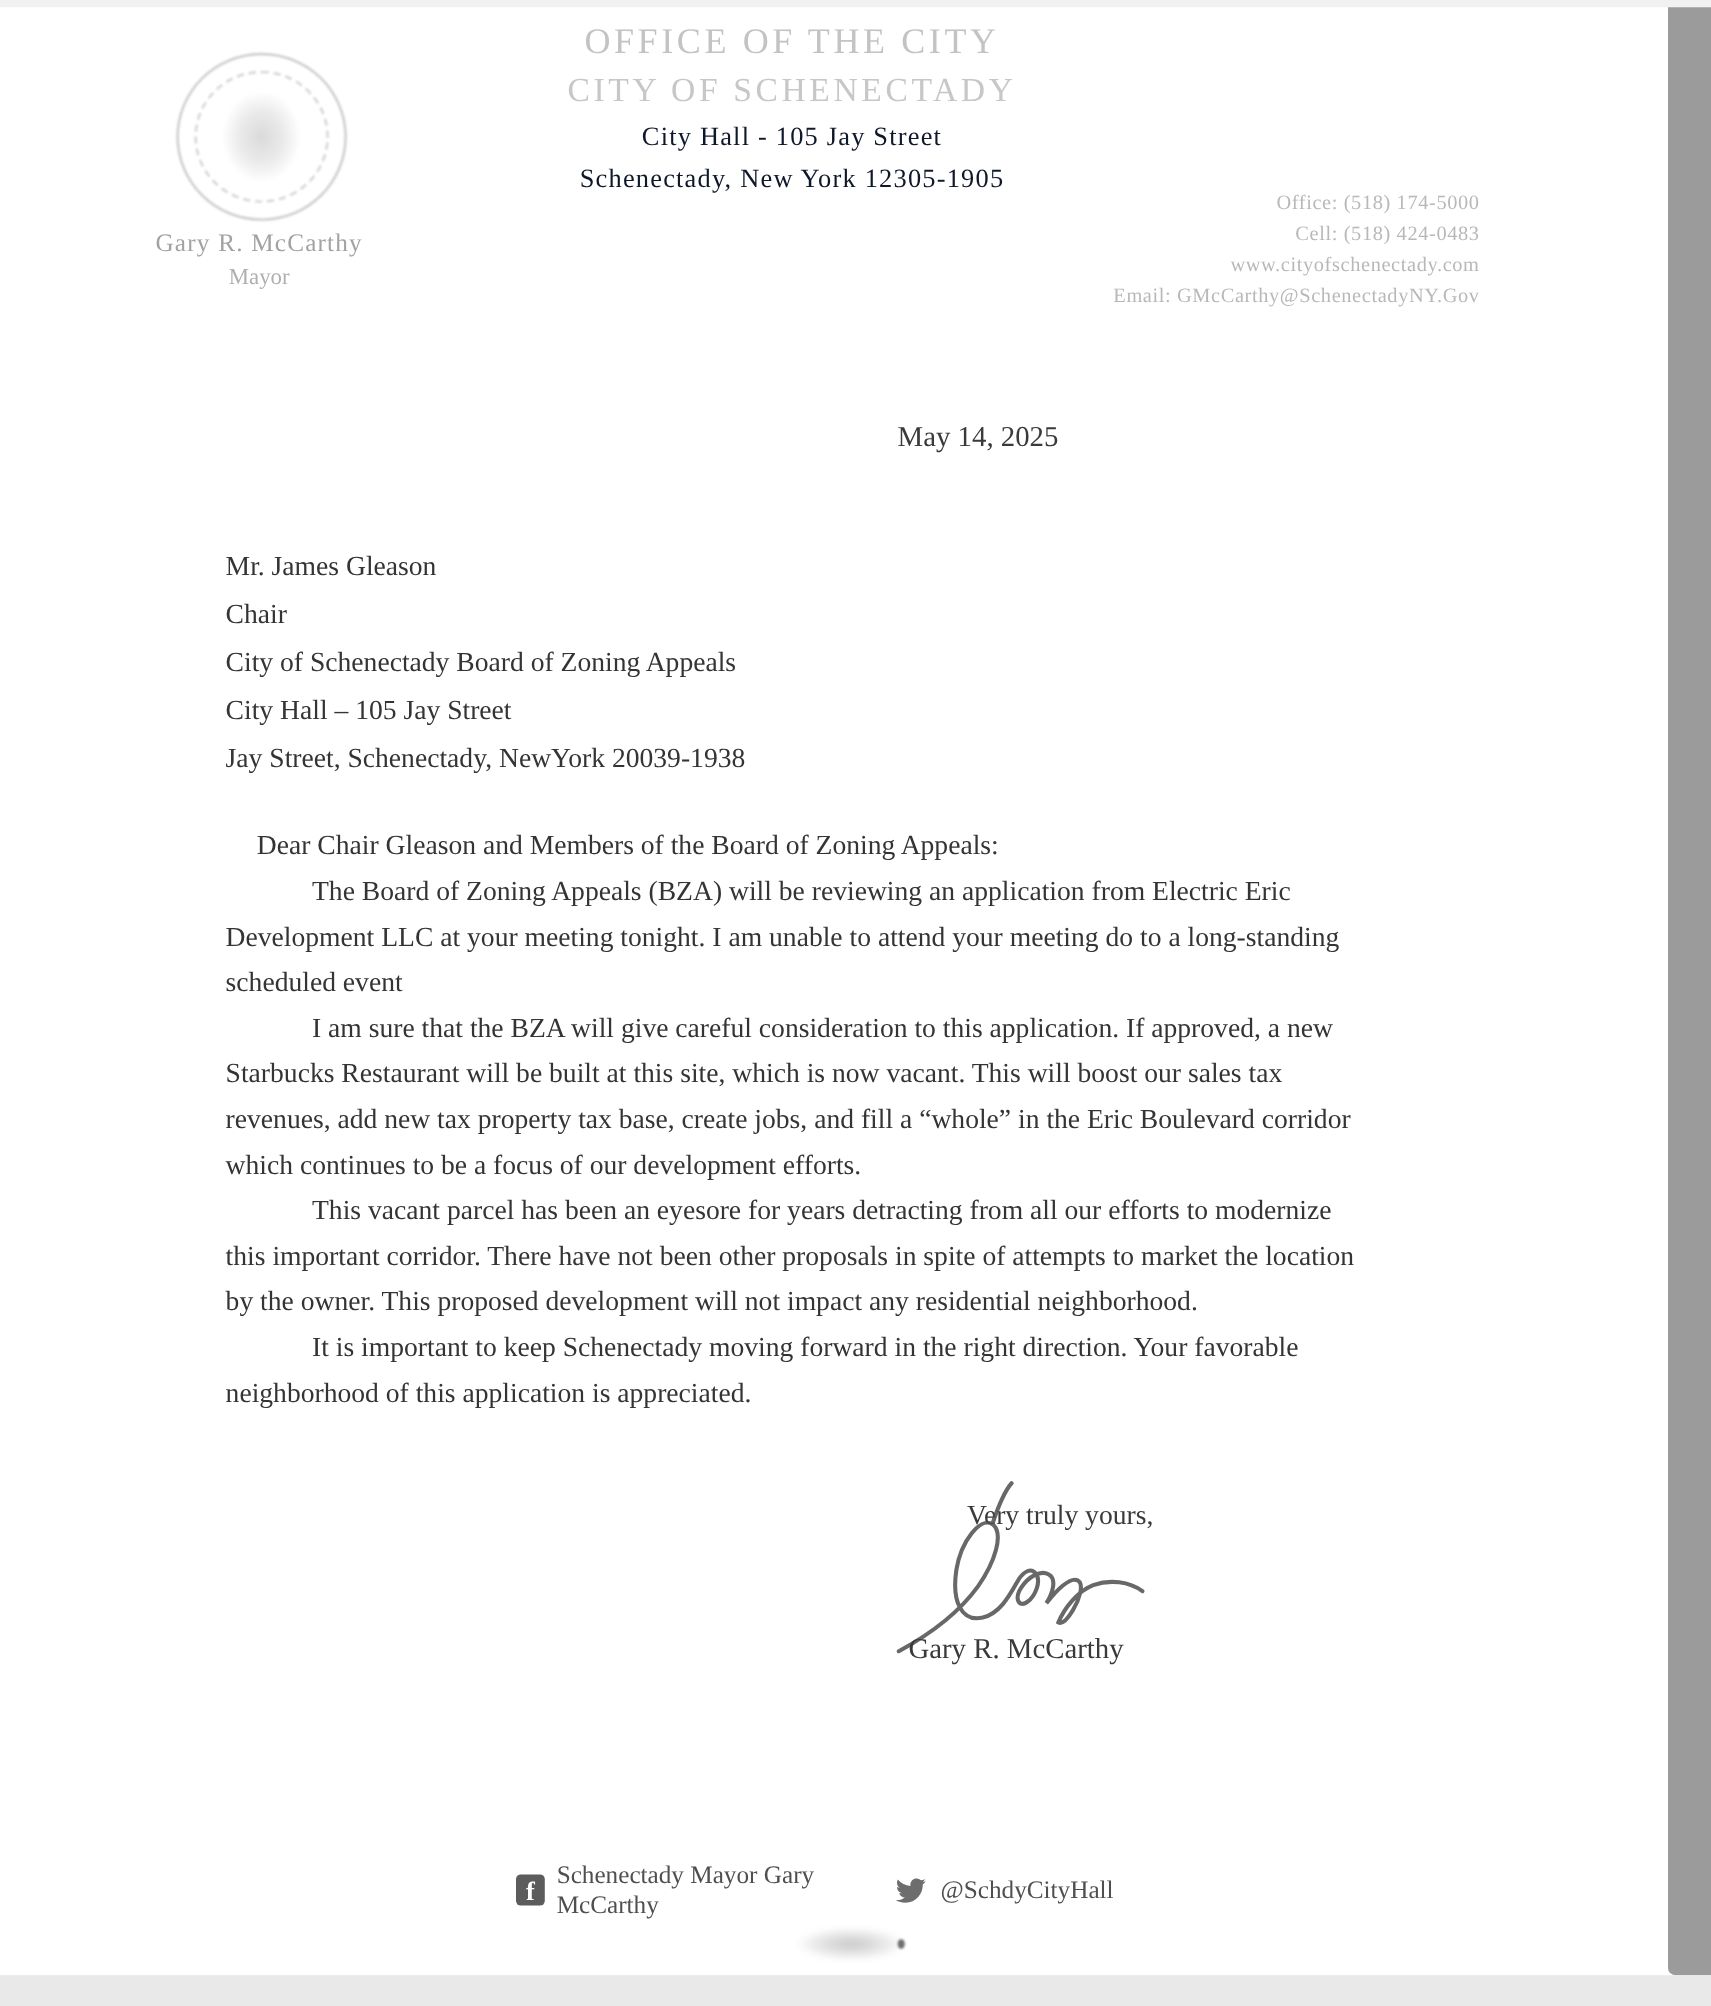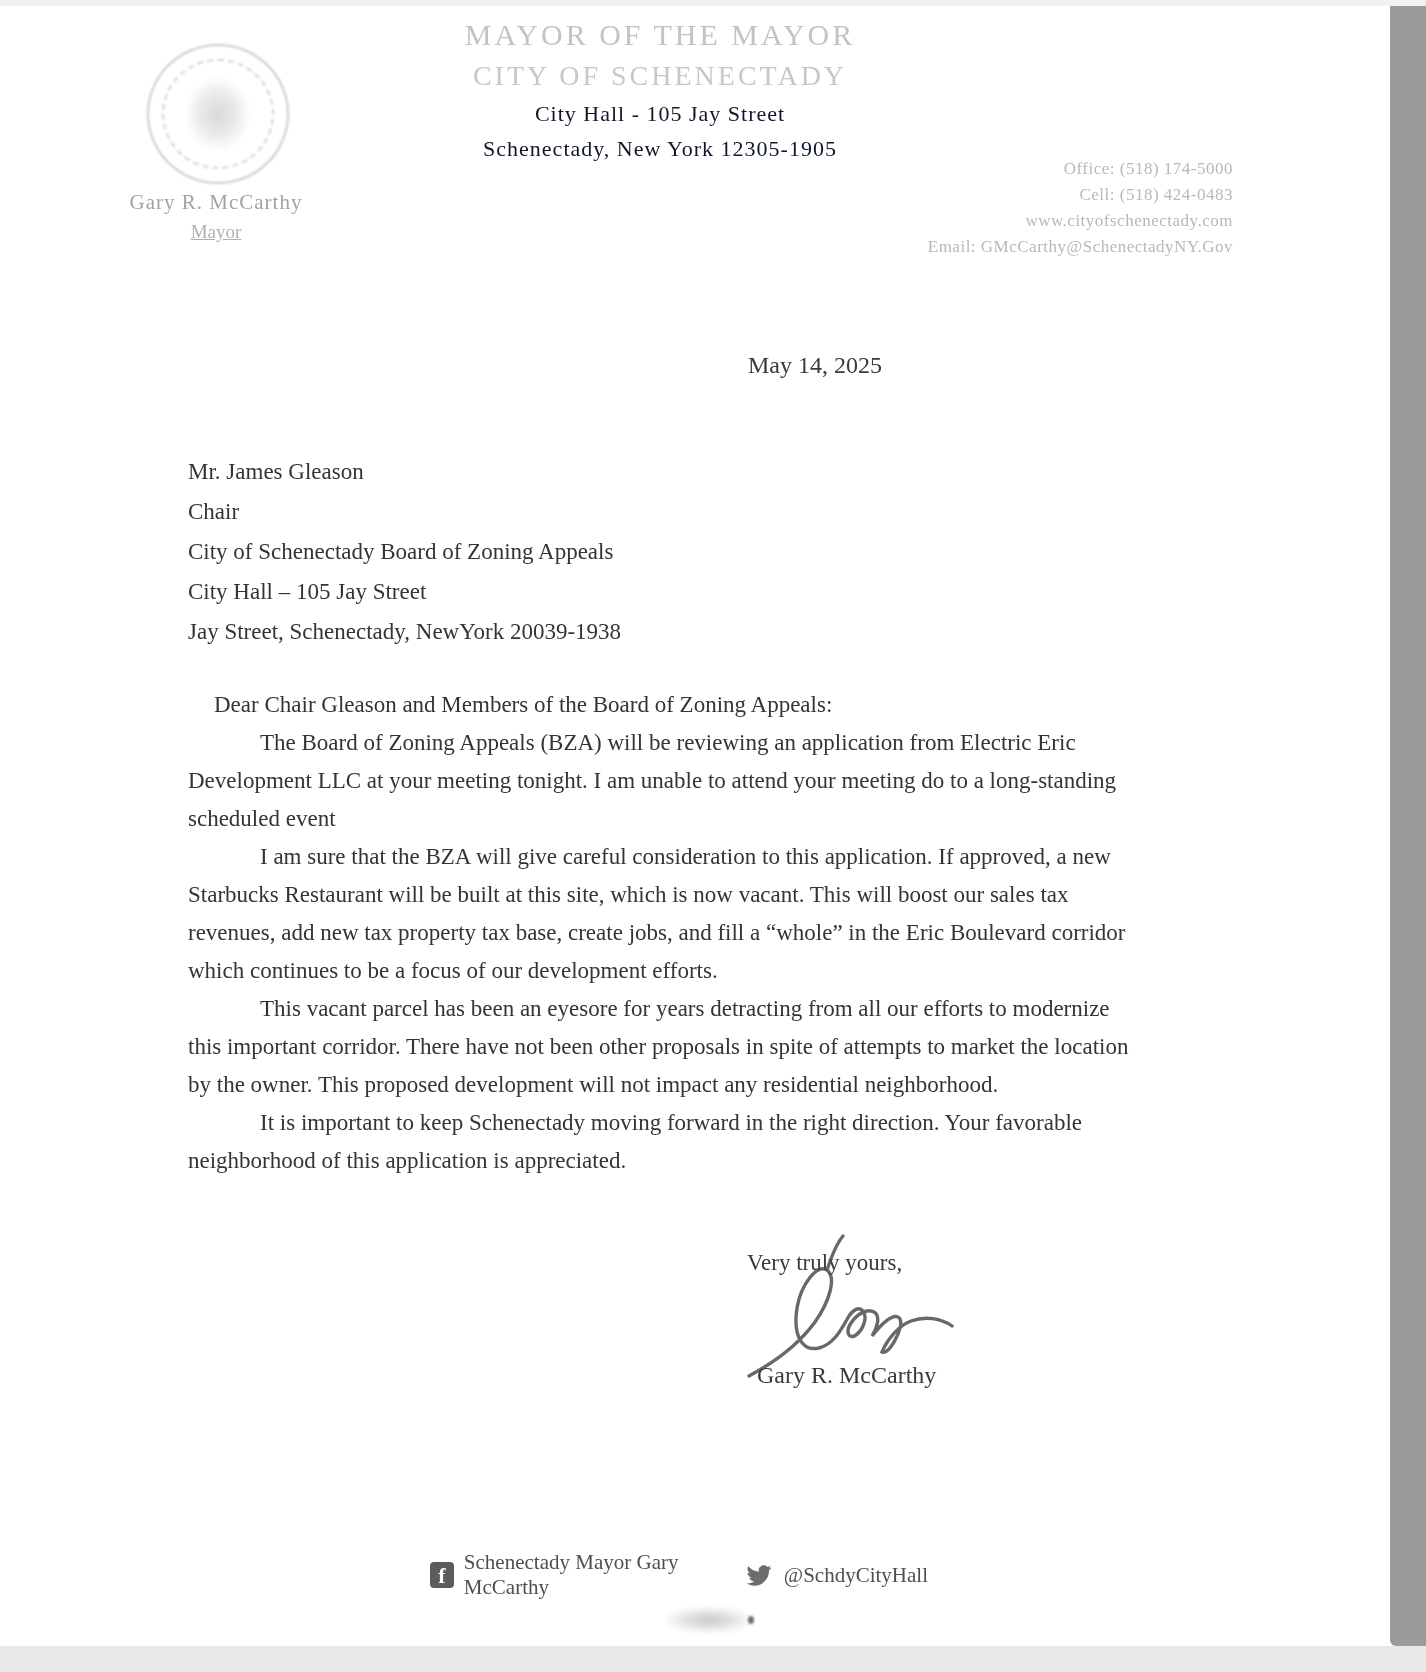--- a/index.html
+++ b/index.html
@@ -26,35 +26,35 @@
     border:2px solid #c9c9c9;filter:blur(0.9px);opacity:.95;}
   .seal::before{content:"";position:absolute;left:13px;top:13px;right:13px;bottom:13px;
     border-radius:50%;border:2px dashed #d2d2d2;}
   .seal::after{content:"";position:absolute;left:36px;top:30px;width:66px;height:76px;
     background:radial-gradient(closest-side,#d9d9d9 0%,#e9e9e9 55%,transparent 100%);
     border-radius:45% 45% 50% 50%;}
 
   .official{position:absolute;left:118px;top:186px;width:196px;text-align:center;
     color:#a2a2a2;filter:blur(0.4px);}
   .official-name{font-size:21px;line-height:32px;letter-spacing:1px;}
-  .official-title{font-size:19px;line-height:28px;color:#b0b0b0;text-decoration:underline;}
+  .official-title{font-size:19px;line-height:28px;color:#b0b0b0;}
 
   .contact{position:absolute;right:193px;top:156px;width:420px;text-align:right;
     font-size:17px;line-height:26px;color:#b8b8b8;filter:blur(0.5px);letter-spacing:.5px;}
 
   
   .date{position:absolute;left:748px;top:352px;font-size:24px;color:#3a3a3a;filter:blur(0.2px);}
 
   .letter-body{position:absolute;left:188px;top:452px;width:958px;
     font-size:23px;line-height:38px;color:#343434;filter:blur(0.25px);}
   .recipient div{line-height:40px;}
   .salutation{margin-top:34px;margin-left:26px;}
   .para{text-indent:72px;}
 
-  .closing-block{position:absolute;left:700px;top:1250px;width:320px;}
+  .closing-block{position:absolute;left:700px;top:1250px;width:320px;text-align:center;}
   .closing{font-size:23px;color:#3a3a3a;margin-left:47px;filter:blur(0.25px);}
   .signature-svg{position:absolute;left:30px;top:-18px;width:240px;height:150px;}
   .sig-name{position:absolute;left:57px;top:112px;font-size:24px;color:#3a3a3a;filter:blur(0.25px);}
 
   
   .footer{position:absolute;left:430px;top:1550px;width:498px;display:flex;
     justify-content:space-between;align-items:center;color:#4f4f4f;filter:blur(0.3px);}
   .footer-group{display:flex;align-items:center;gap:10px;font-size:21px;}
   .fb-icon{width:26px;height:26px;background:#5c5c5c;border-radius:4px;color:#ffffff;
     display:flex;align-items:flex-end;justify-content:center;font-size:22px;font-weight:bold;
@@ -70,21 +70,21 @@
 </head>
 <body>
 
 <div class="page">
 
   <div class="top-band"></div>
   <div class="right-band"></div>
   <div class="bottom-band"></div>
 
   <div class="lh-center">
-    <div class="lh-office">MAYOR OF THE MAYOR</div>
+    <div class="lh-office">OFFICE OF THE CITY</div>
     <div class="lh-city">CITY OF SCHENECTADY</div>
     <div class="lh-addr">City Hall - 105 Jay Street</div>
     <div class="lh-addr">Schenectady, New York 12305-1905</div>
   </div>
 
   <div class="seal"></div>
 
   <div class="official">
     <div class="official-name">Gary R. McCarthy</div>
     <div class="official-title">Mayor</div>

